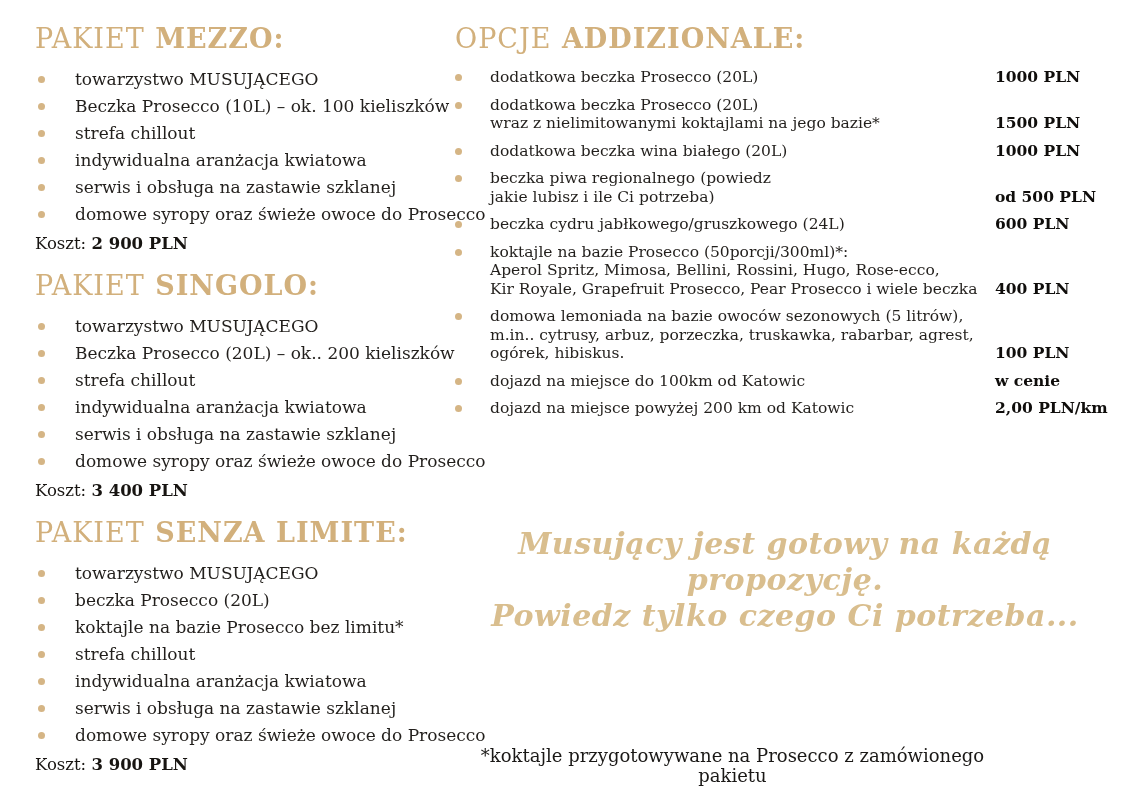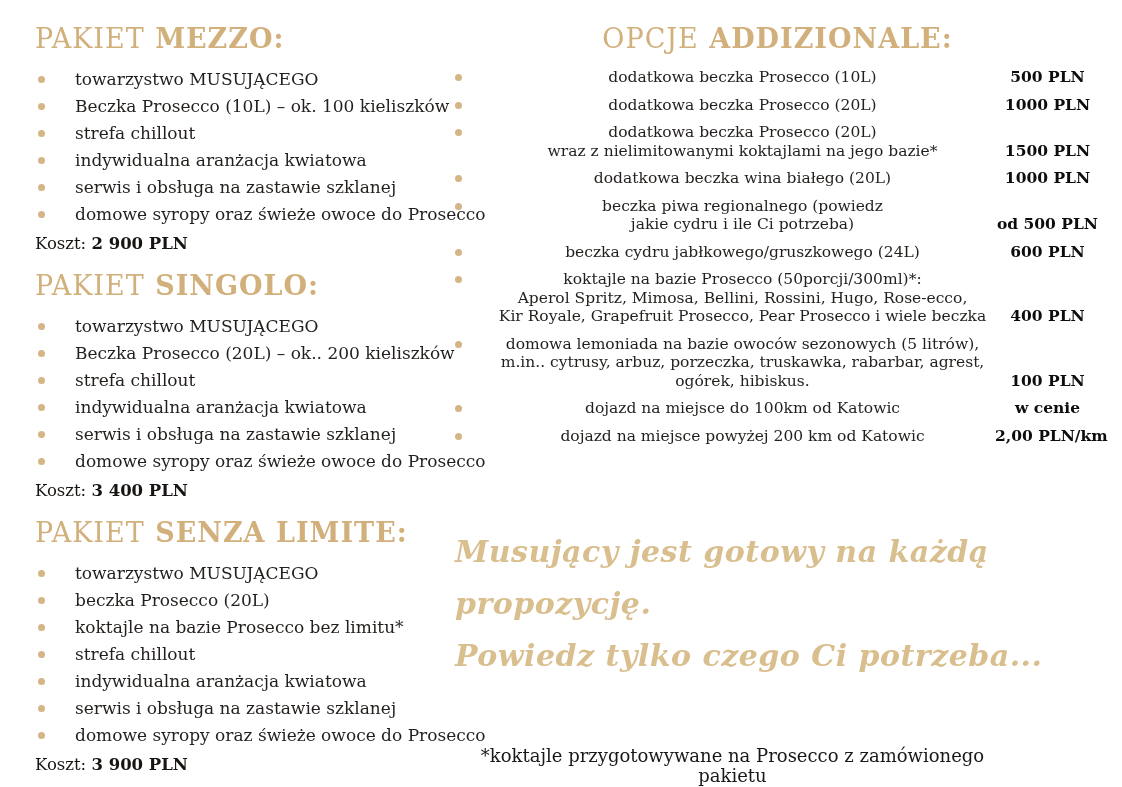--- a/index.html
+++ b/index.html
@@ -38,21 +38,21 @@
     background:#d5b585; display:block;
   }
 
   .koszt {
     margin-top:2px; 
     font-size:16.5px; line-height:27px; color:#171411;
   }
   .koszt .cost-value { font-weight:700; }
 
   
-  .right-col { position:absolute; left:455px; top:22px; width:645px;text-align:center; }
+  .right-col { position:absolute; left:455px; top:22px; width:645px; }
   .opt-rows { margin-top:12px; }
   .opt-row { display:flex; align-items:flex-end; margin-bottom:9px; }
   .opt-bullet {
     flex:none; align-self:flex-start;
     margin-top:6px; width:7px; height:7px;
     border-radius:50%; background:#d5b585; display:block;
   }
   .opt-text {
     flex:1; margin-left:28px;
     font-size:15.5px; line-height:18.5px;
@@ -60,23 +60,23 @@
   }
   .opt-price {
     flex:none; width:105px;
     font-size:15.5px; line-height:18.5px;
     font-weight:700; color:#0f0d0b; white-space:nowrap;
   }
 
   
   .tagline {
     position:absolute; left:455px; top:526px; width:660px;
-    text-align:left;
+    text-align:center;
     font-style:italic; font-weight:700;
-    font-size:30px; line-height:52px;
+    font-size:30px; line-height:36px;
     color:#d9be8e; letter-spacing:0.5px;
   }
   .footnote {
     position:absolute; left:455px; top:746px; width:555px;
     text-align:center;
     font-size:18px; line-height:20px; color:#1a1816;
   }
 </style>
 </head>
 <body>
@@ -126,43 +126,38 @@
     </section>
 
   </div>
 
   <div class="right-col">
     <h2 class="sec-header"><span class="light">OPCJE</span> <span class="bold">ADDIZIONALE:</span></h2>
 
     <div class="opt-rows">
       <div class="opt-row">
           <span class="opt-bullet"></span>
-          <div class="opt-text">dodatkowa beczka Prosecco (10L)</div>
-          <div class="opt-price">500 PLN</div>
-        </div>
-      <div class="opt-row">
-          <span class="opt-bullet"></span>
           <div class="opt-text">dodatkowa beczka Prosecco (20L)</div>
           <div class="opt-price">1000 PLN</div>
         </div>
       <div class="opt-row">
           <span class="opt-bullet"></span>
           <div class="opt-text">dodatkowa beczka Prosecco (20L)
 wraz z nielimitowanymi koktajlami na jego bazie*</div>
           <div class="opt-price">1500 PLN</div>
         </div>
       <div class="opt-row">
           <span class="opt-bullet"></span>
           <div class="opt-text">dodatkowa beczka wina białego (20L)</div>
           <div class="opt-price">1000 PLN</div>
         </div>
       <div class="opt-row">
           <span class="opt-bullet"></span>
           <div class="opt-text">beczka piwa regionalnego (powiedz
-jakie cydru i ile Ci potrzeba)</div>
+jakie lubisz i ile Ci potrzeba)</div>
           <div class="opt-price">od 500 PLN</div>
         </div>
       <div class="opt-row">
           <span class="opt-bullet"></span>
           <div class="opt-text">beczka cydru jabłkowego/gruszkowego (24L)</div>
           <div class="opt-price">600 PLN</div>
         </div>
       <div class="opt-row">
           <span class="opt-bullet"></span>
           <div class="opt-text">koktajle na bazie Prosecco (50porcji/300ml)*:

